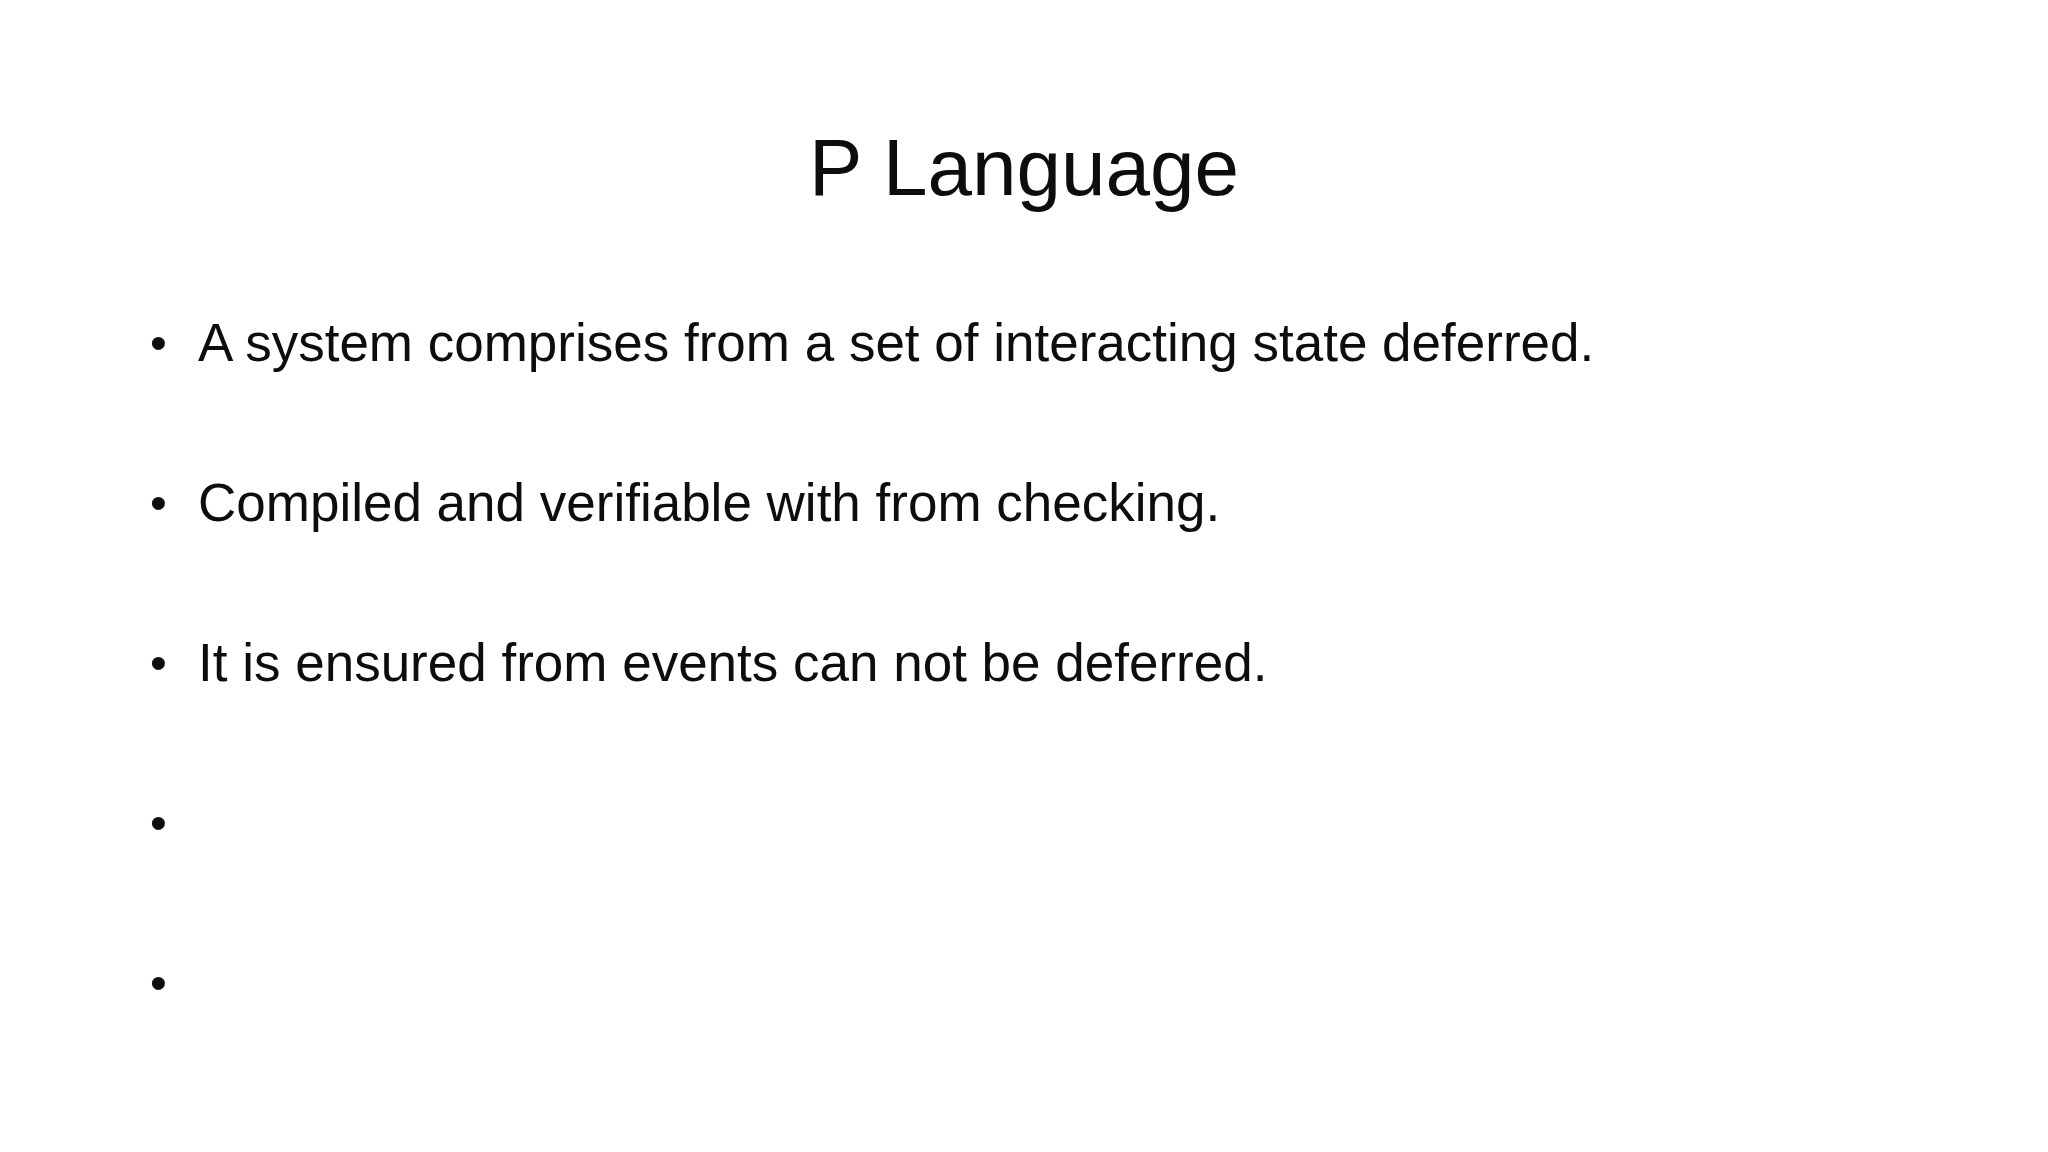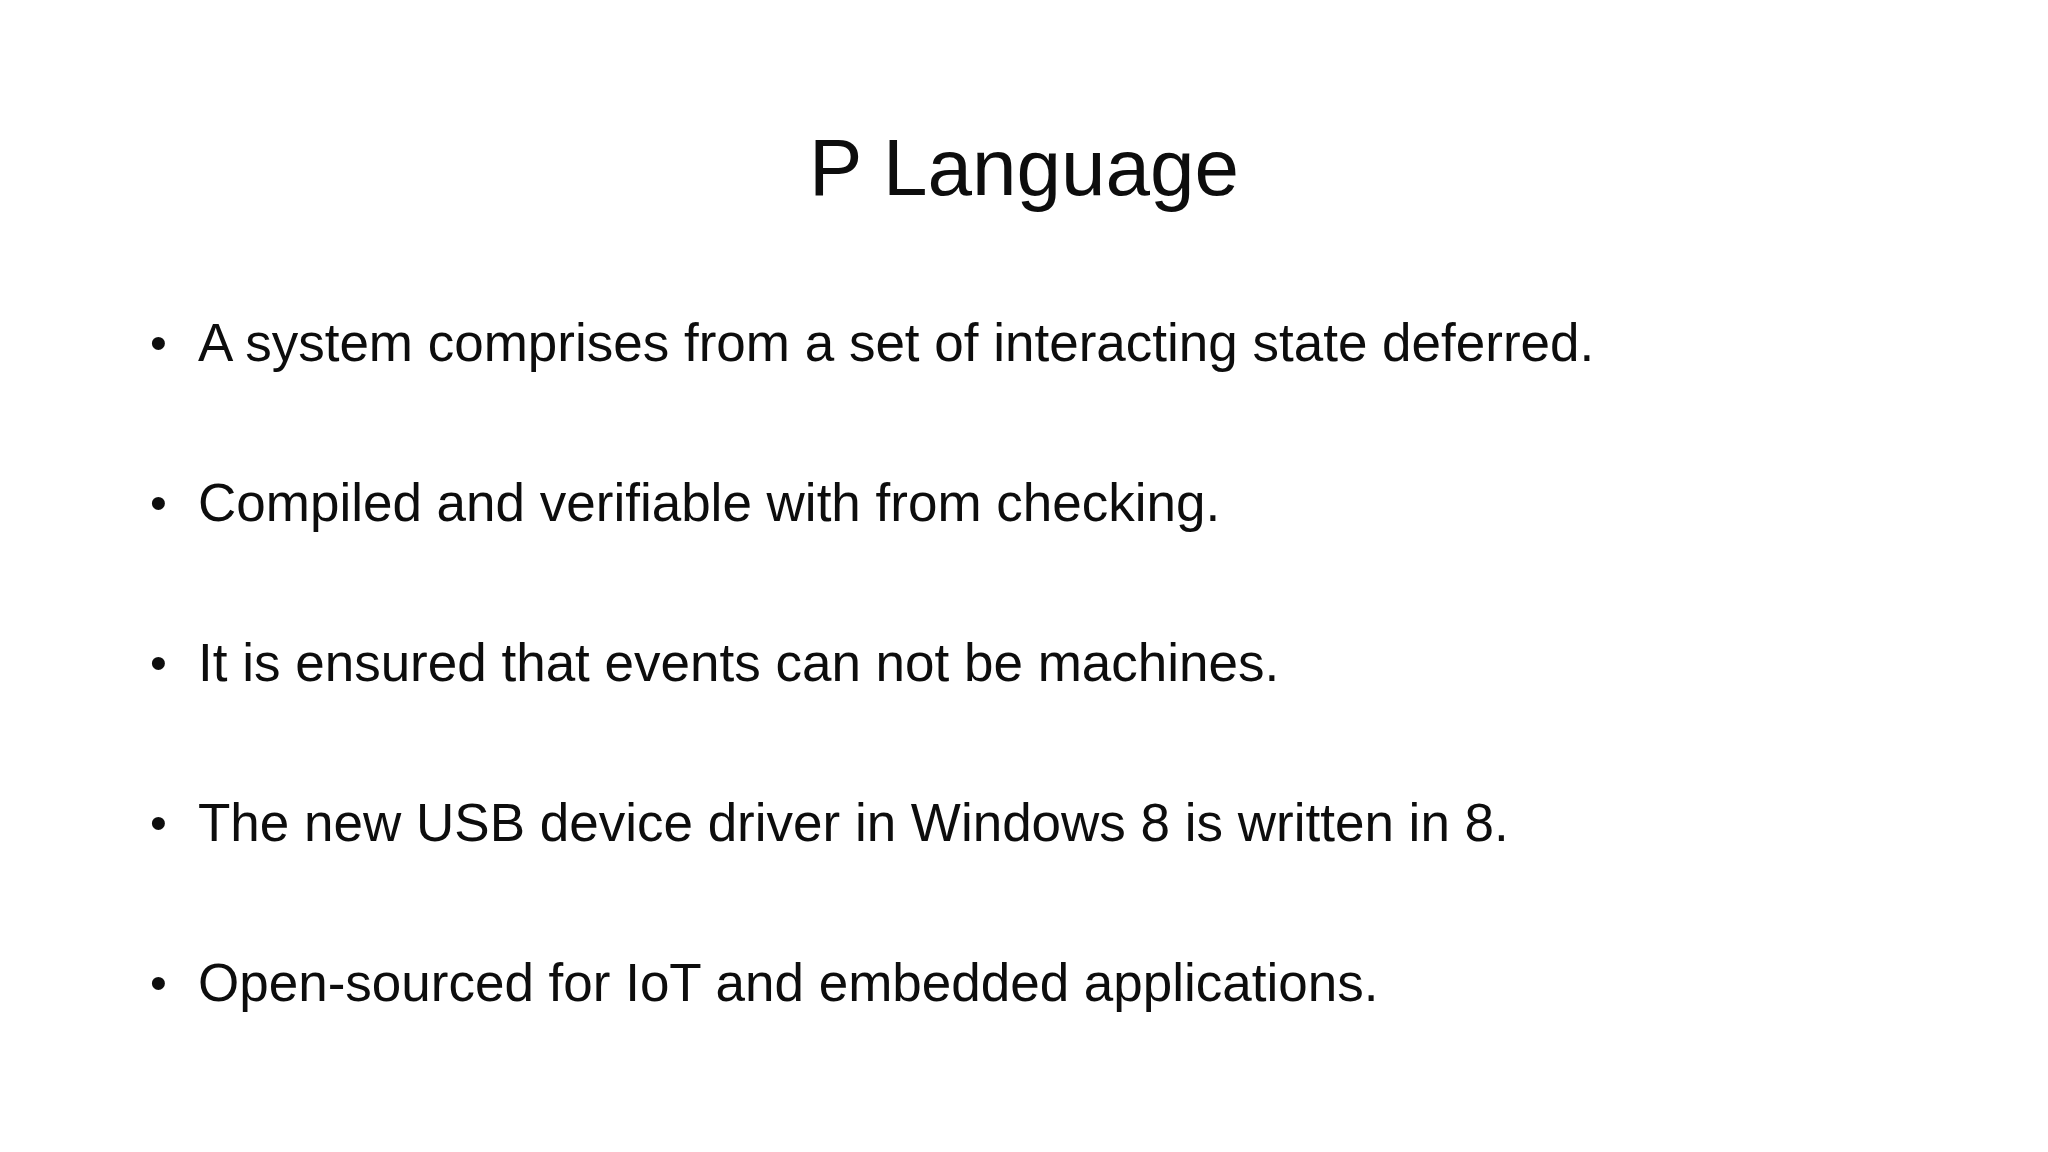--- a/index.html
+++ b/index.html
@@ -73,26 +73,24 @@
         <span class="bullet-text">A system comprises from a set of interacting state deferred.</span>
       </li>
 
       <li class="bullet-item">
         <span class="bullet-marker">•</span>
         <span class="bullet-text">Compiled and verifiable with from checking.</span>
       </li>
 
       <li class="bullet-item">
         <span class="bullet-marker">•</span>
-        <span class="bullet-text">It is ensured that events can not be machines.</span>
+        <span class="bullet-text">It is ensured from events can not be deferred.</span>
       </li>
 
       <li class="bullet-item">
         <span class="bullet-marker">•</span>
-        <span class="bullet-text">The new USB device driver in Windows 8 is written in 8.</span>
       </li>
 
       <li class="bullet-item">
         <span class="bullet-marker">•</span>
-        <span class="bullet-text">Open-sourced for IoT and embedded applications.</span>
       </li>
     </ul>
 </div>
 
 </body></html>

